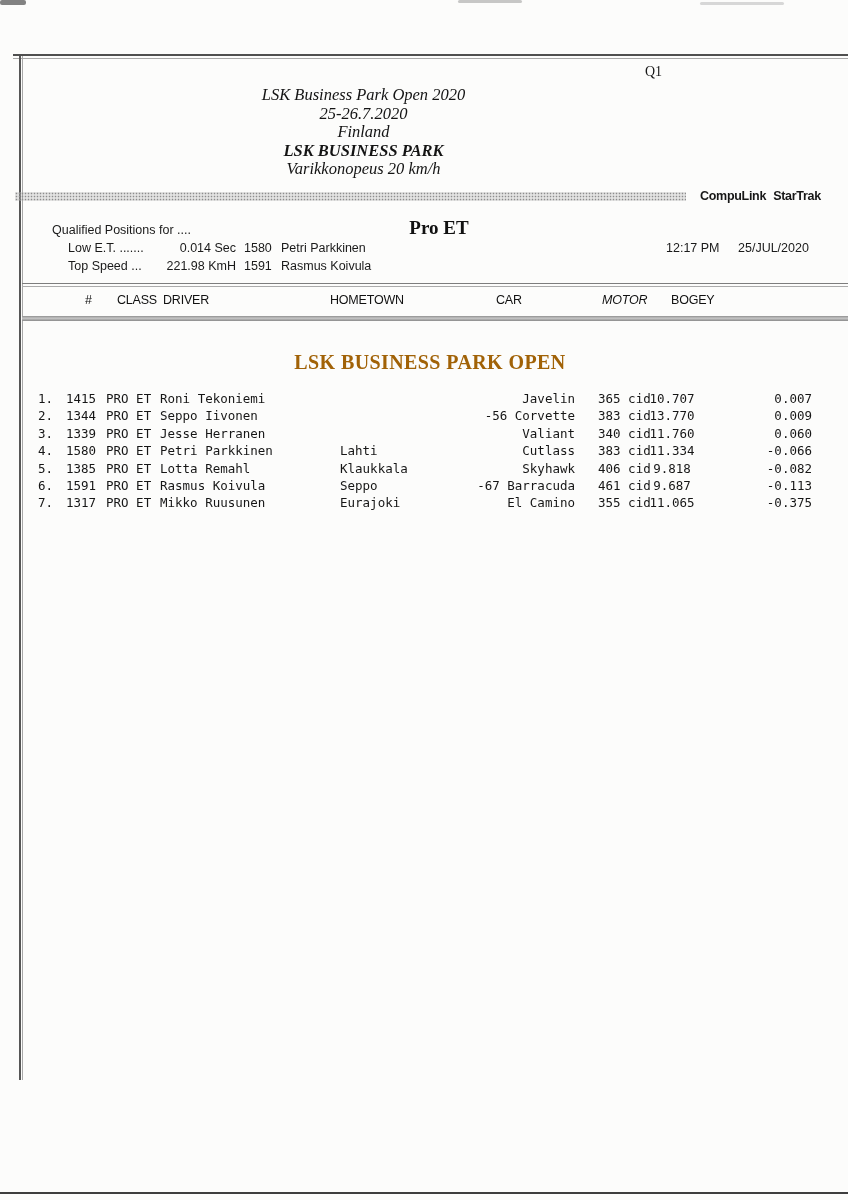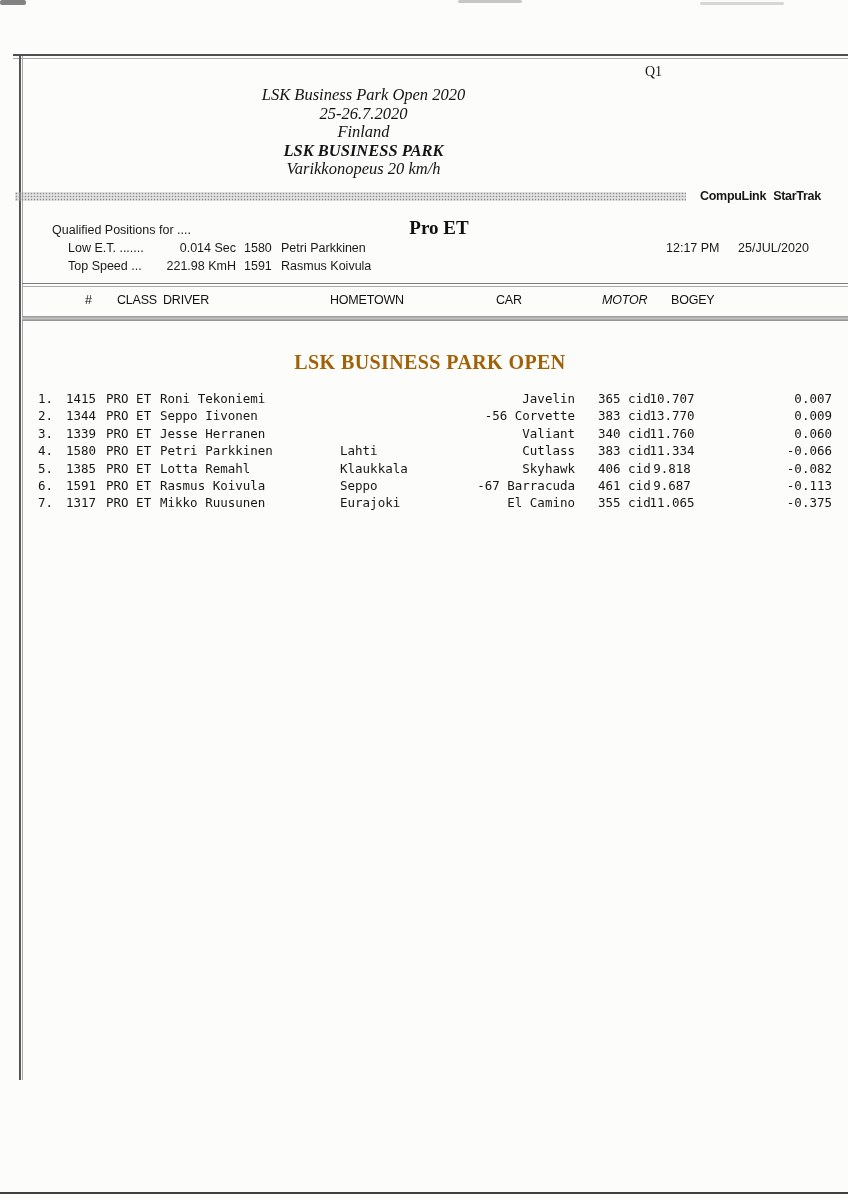--- a/index.html
+++ b/index.html
@@ -62,21 +62,21 @@
     font-weight:bold;font-size:20px;letter-spacing:.4px;color:#a16207;}
   .rows{position:absolute;left:0;top:391px;width:848px;}
   .trow{position:relative;height:17.4px;font-family:"DejaVu Sans Mono",monospace;
     font-size:12.5px;color:#161616;white-space:pre;}
   .trow span{position:absolute;top:0;}
   .c-pos{left:38px;}  .c-num{left:66px;}  .c-class{left:106px;}
   .c-driver{left:160px;} .c-home{left:340px;}
   .c-car{left:420px;width:155px;text-align:right;}
   .c-motor{left:598px;}
   .c-bogey{left:634px;width:76px;text-align:center;}
-  .c-margin{left:754px;width:78px;text-align:right;}
+  .c-margin{left:734px;width:78px;text-align:right;}
 </style>
 </head>
 <body>
 
 <div class="edge-top"></div>
 <div class="edge-left"></div>
 <div class="edge-bottom"></div>
 <div class="fleck fleck1"></div>
 <div class="fleck fleck2"></div>
 <div class="fleck fleck3"></div>

